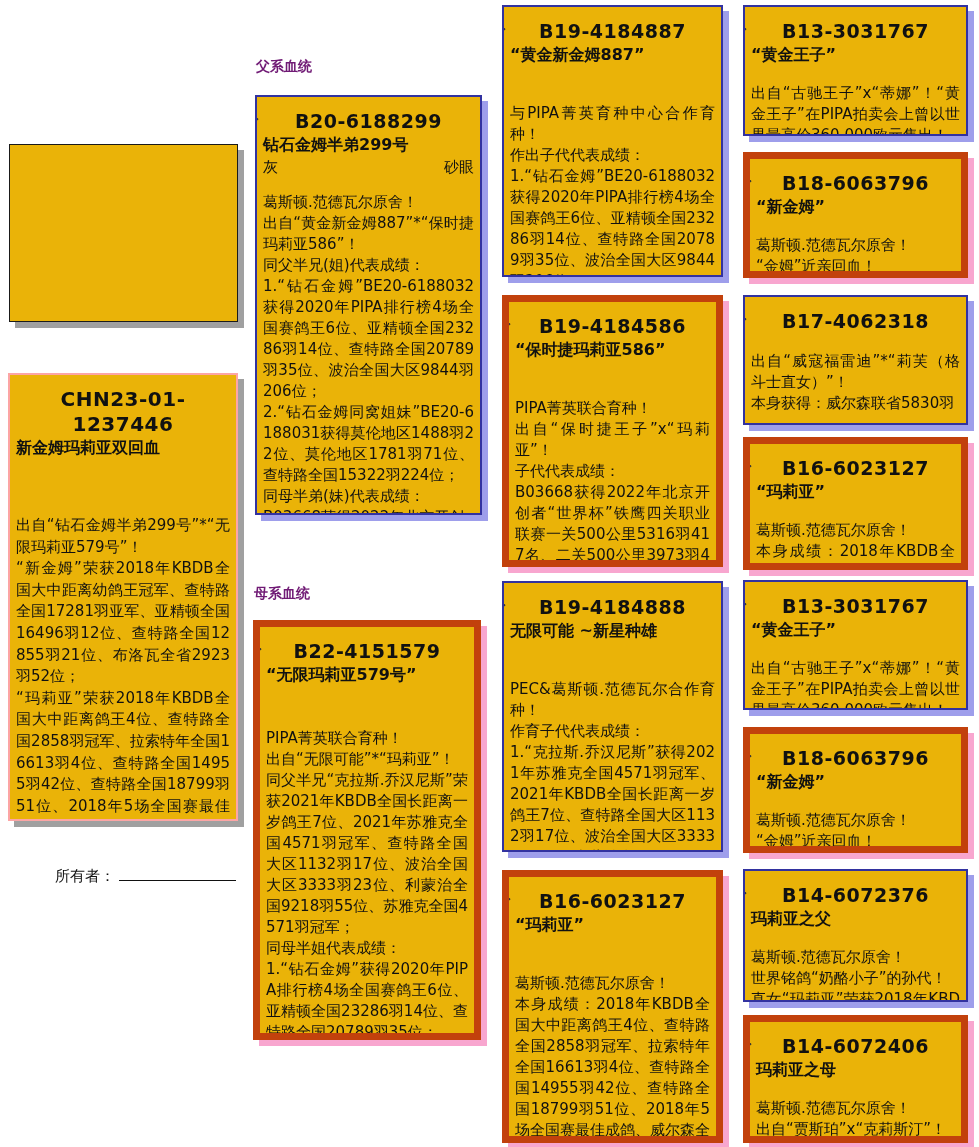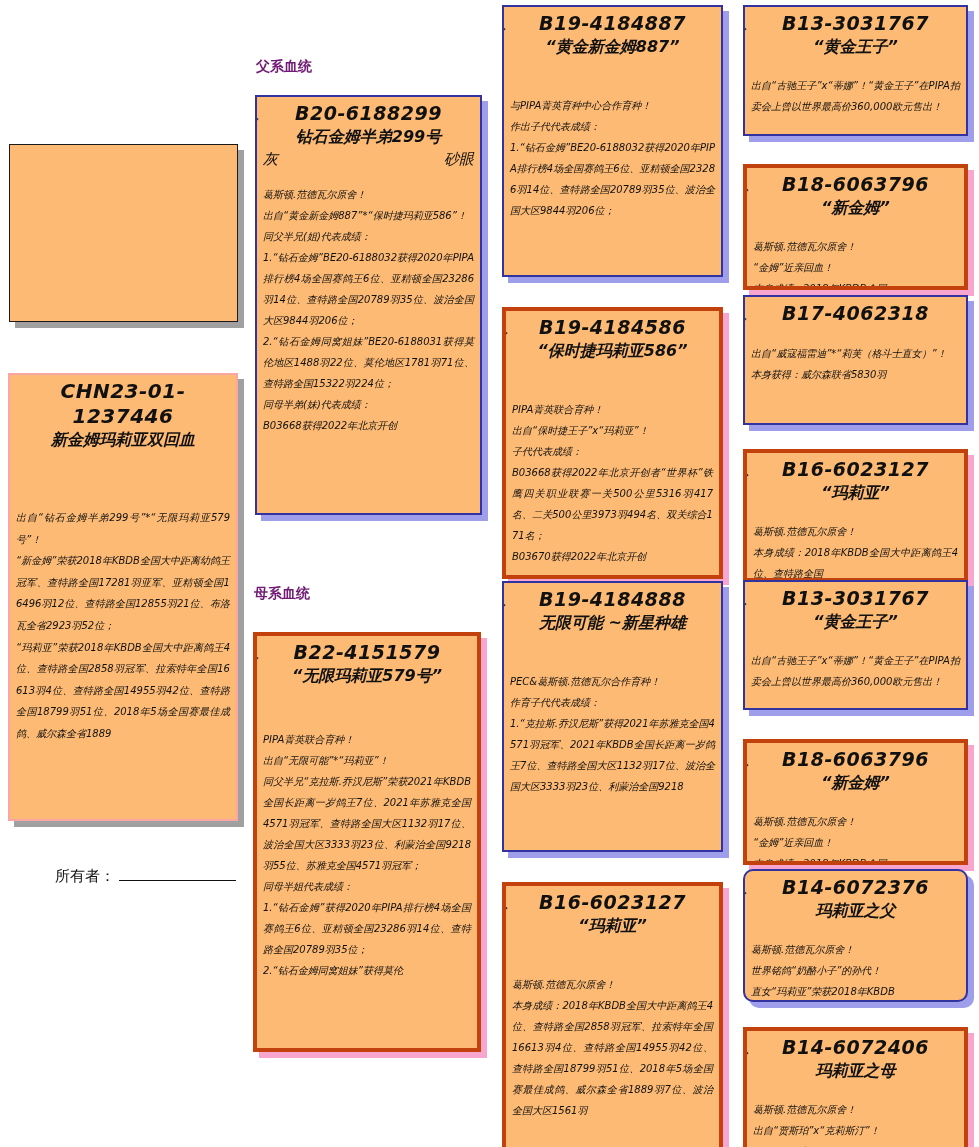--- a/index.html
+++ b/index.html
@@ -2,34 +2,34 @@
 <html><head>
 <meta charset="utf-8">
 <style>
   html,body { margin:0; padding:0; background:#ffffff; }
   #canvas {
     position:relative; width:979px; height:1147px;
     background:#ffffff; overflow:hidden;
     font-family:"DejaVu Sans", sans-serif; color:#111;
   }
   .pbox {
-    position:absolute; background:#fdba74; box-sizing:border-box;
-    padding:4px 6px 2px 6px; overflow:hidden;font-style:italic;
+    position:absolute; background:#eab308; box-sizing:border-box;
+    padding:12px 6px 2px 6px; overflow:hidden;
   }
   .sire-box { border:2px solid #3232a0; box-shadow:6px 6px 0 #9e9eeb; }
-  .dam-box  { border:4px solid #c2410c; box-shadow:6px 6px 0 #f8a6cf;margin-top:12px; }
+  .dam-box  { border:7px solid #c2410c; box-shadow:6px 6px 0 #f8a6cf; }
   .plain-box{ border:2px solid #fca5a5; box-shadow:6px 6px 0 #a0a0a0;margin-top:8px; }
   .photo-box{ border:1px solid #1a1a1a; box-shadow:6px 6px 0 #a0a0a0; }
 
   .ring  { text-align:center; font-weight:bold; font-size:19px; line-height:25px; letter-spacing:0.5px; }
   .b-main .ring { font-size:20px; }
-  .pname { text-align:center; font-weight:bold; font-size:16px; line-height:22px; }
+  .pname { text-align:left; font-weight:bold; font-size:16px; line-height:22px; }
   .traits{ display:flex; justify-content:space-between; font-size:15px; line-height:21px; margin-top:1px; }
   .pbody {
-    font-size:10px; line-height:21px; text-align:justify;
+    font-size:15px; line-height:21px; text-align:justify;
     white-space:pre-line; word-break:break-all;
   }
 
   
   .b-photo { left:9px;  top:144px; width:229px; height:178px; }
   .b-main  { left:8px;  top:365px; width:230px; height:448px; }
   .b-main .pbody { margin-top:56px; line-height:21.6px; }
 
   
   .b-sire { left:255px; top:95px;  width:227px; height:420px; }
@@ -44,21 +44,21 @@
   .b-dd { left:502px; top:870px; width:221px; height:273px; }
   .b-ss .pbody,.b-sd .pbody,.b-ds .pbody,.b-dd .pbody { margin-top:37px; }
 
   
   .b-sss { left:743px; top:5px;    width:225px; height:131px; }
   .b-ssd { left:743px; top:152px;  width:225px; height:126px; }
   .b-sds { left:743px; top:295px;  width:225px; height:130px; }
   .b-sdd { left:743px; top:437px;  width:225px; height:133px; }
   .b-dss { left:743px; top:580px;  width:225px; height:130px; }
   .b-dsd { left:743px; top:727px;  width:225px; height:126px; }
-  .b-dds { left:743px; top:869px;  width:225px; height:133px;border-radius:10px; }
+  .b-dds { left:743px; top:869px;  width:225px; height:133px; }
   .b-ddd { left:743px; top:1015px; width:225px; height:128px; }
   .b-sss .pbody,.b-ssd .pbody,.b-sds .pbody,.b-sdd .pbody,
   .b-dss .pbody,.b-dsd .pbody,.b-dds .pbody,.b-ddd .pbody { margin-top:17px; }
 
   .branch-label {
     position:absolute; font-weight:bold; font-size:14px; line-height:16px; color:#701a75;
   }
   .lbl-paternal { left:256px; top:58px; }
   .lbl-maternal { left:254px; top:585px; }
 

